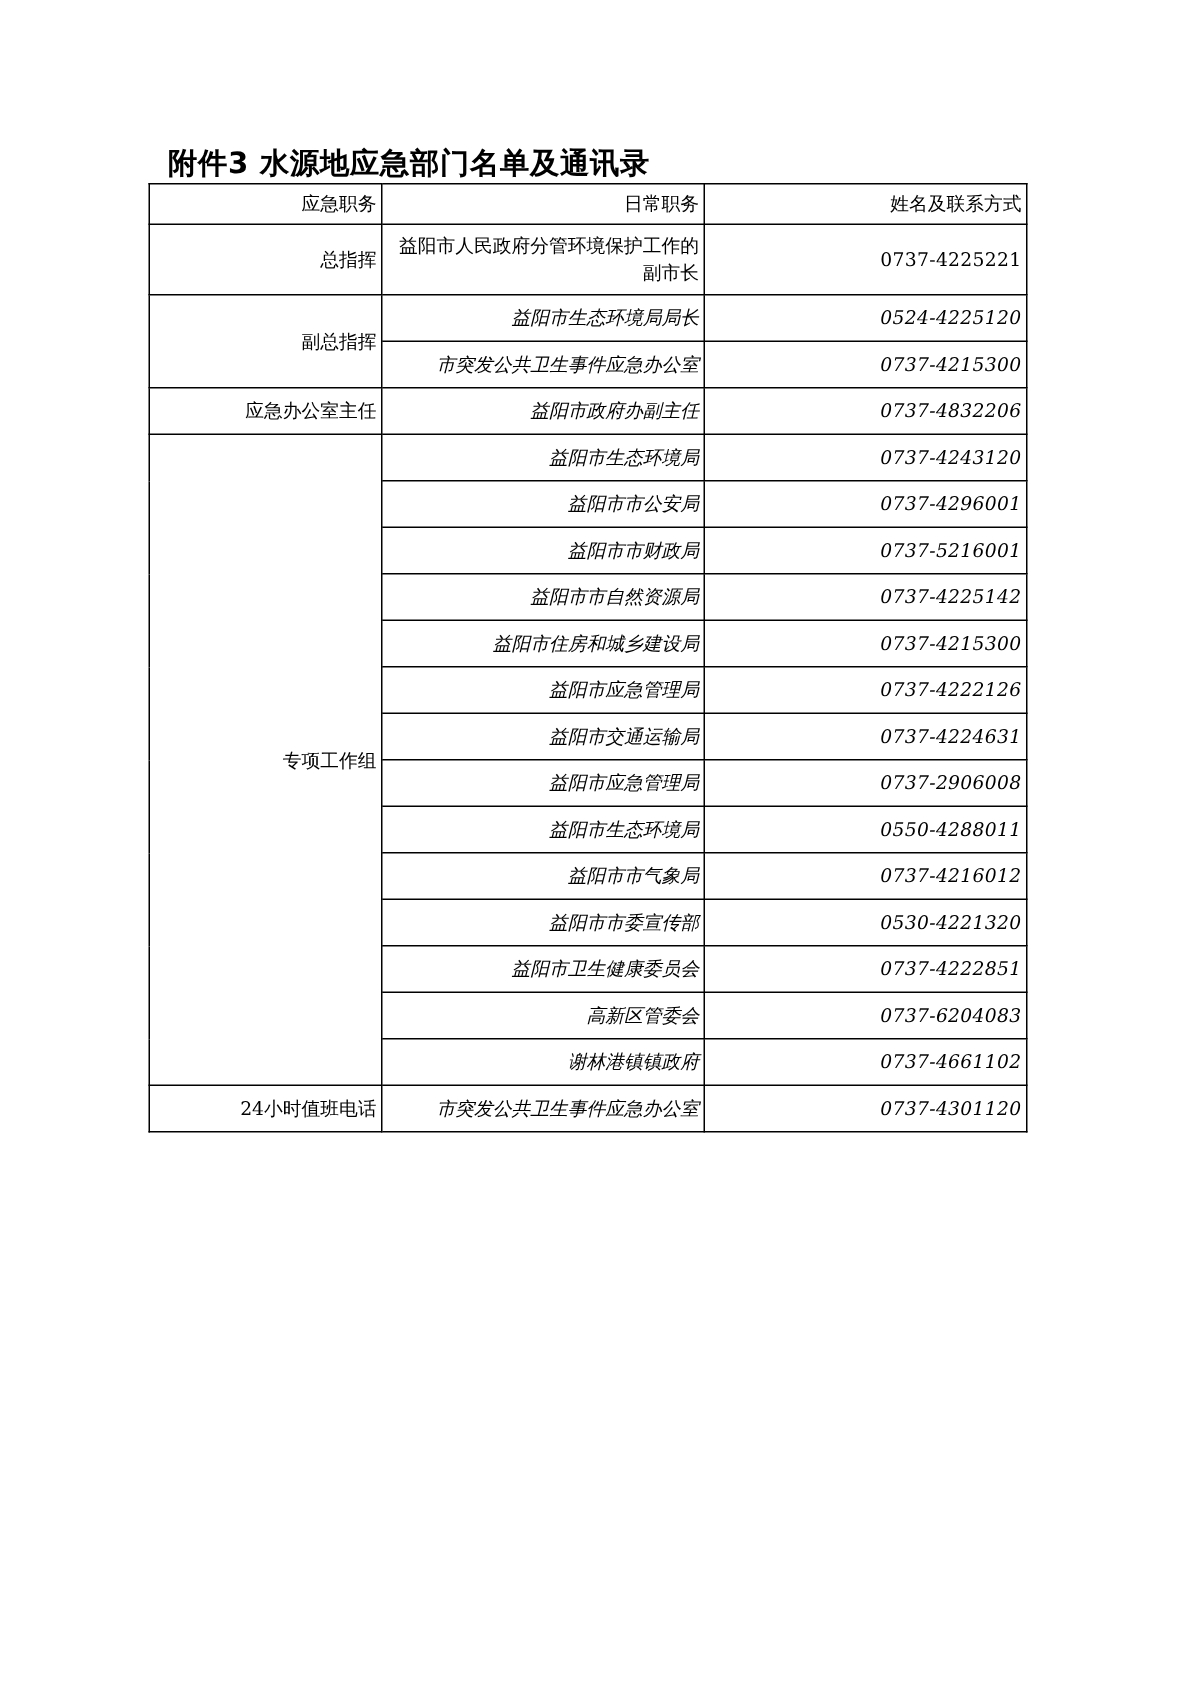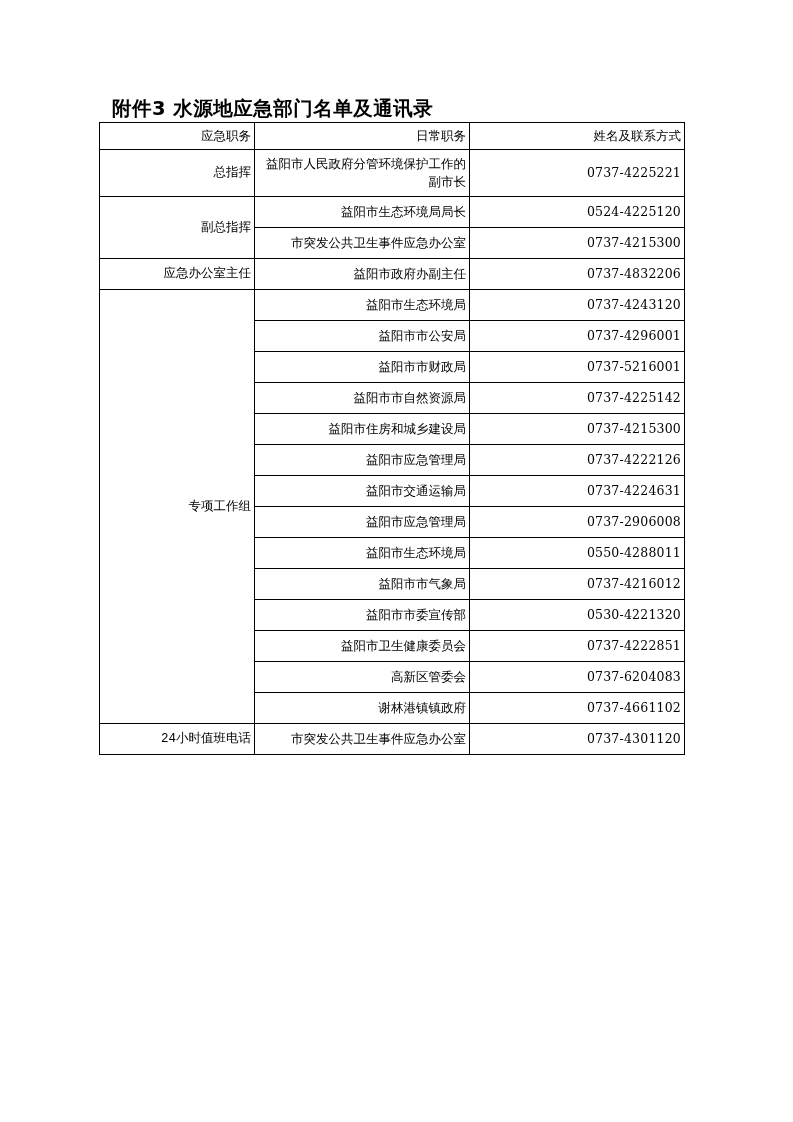--- a/index.html
+++ b/index.html
@@ -49,28 +49,27 @@
     font-weight: normal;
     text-align: right;
     vertical-align: middle;
     padding: 4px 3px;
     line-height: 1.45;
   }
   col.c1 { width: 155px; }
   col.c2 { width: 215px; }
   col.c3 { width: 215px; }
   .cell-tall { height: 38px; }
-  .cell-std { height: 22px; }
+  .cell-std { height: 22px; font-style: italic; }
   .phone {
     font-family: "DejaVu Serif", "Liberation Serif", serif;
     letter-spacing: 0.2px;
   }
   .group-cell {
     vertical-align: middle;
-    font-family: Liberation Mono, monospace;
   }
 </style>
 </head>
 <body>
 
 <div class="page">
 
   <h1 class="doc-title">附件3 水源地应急部门名单及通讯录</h1>
 
 

